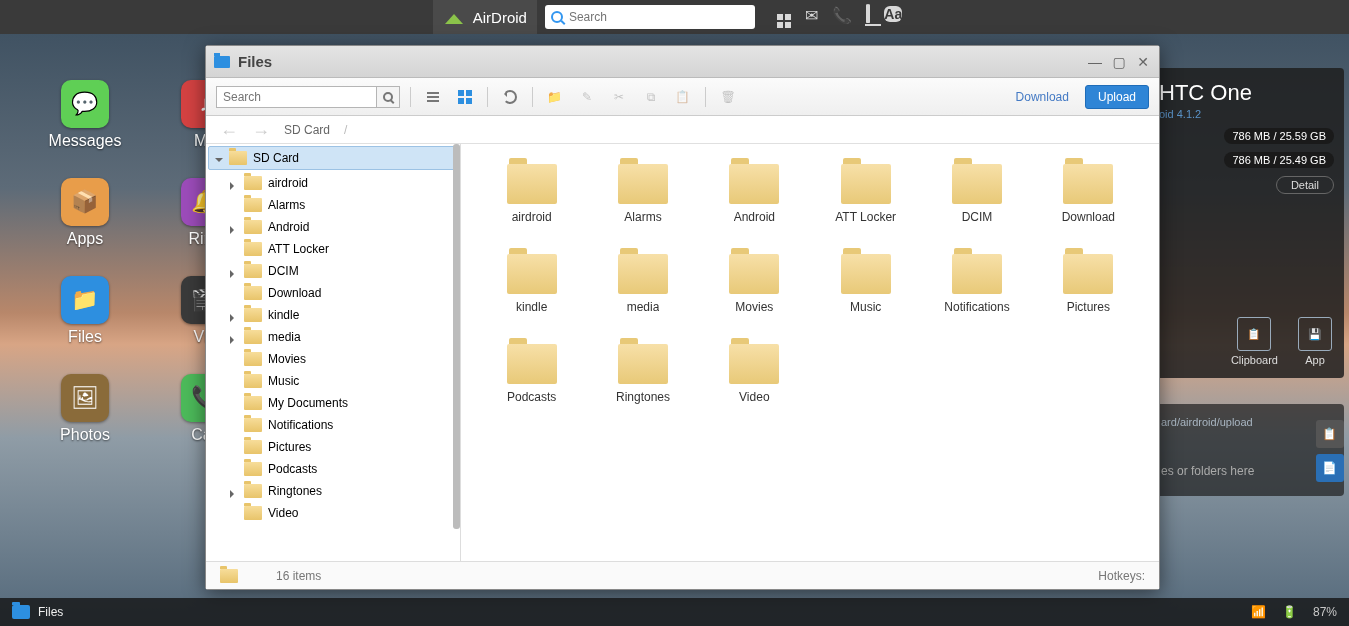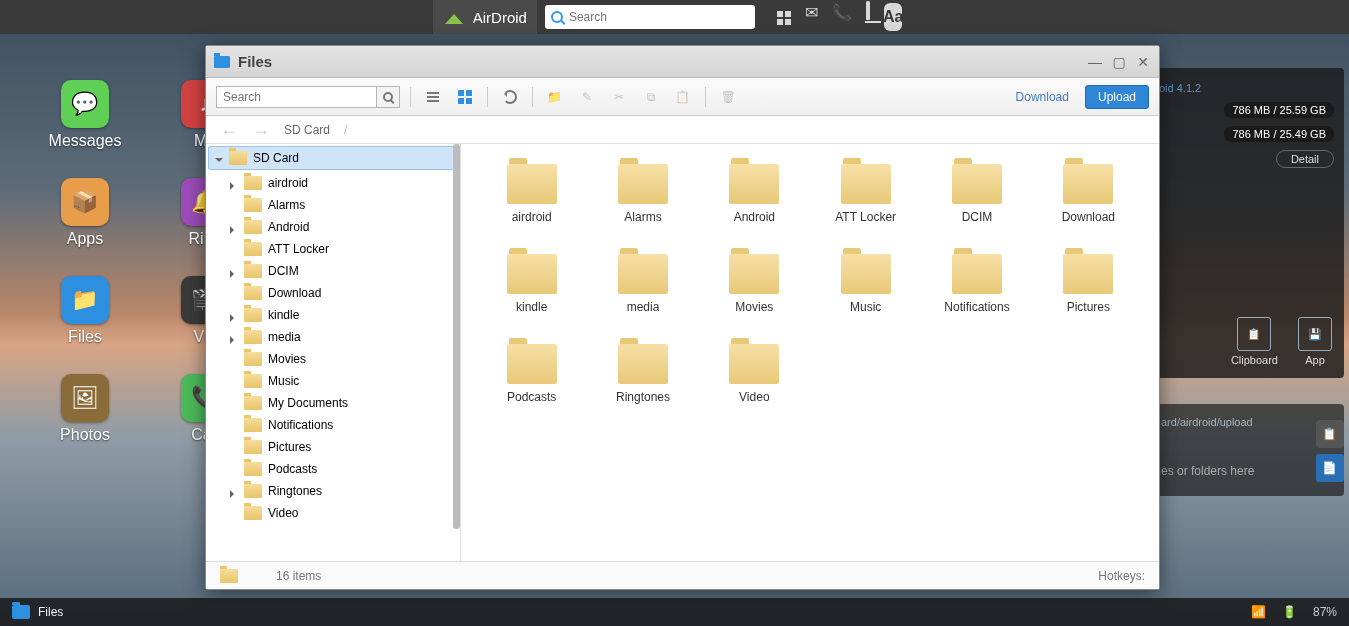--- a/index.html
+++ b/index.html
@@ -26,21 +26,21 @@
 .search-box { width: 210px; height: 24px; background: #fff; border-radius: 3px; display: flex; align-items: center; padding: 0 6px; }
 .search-box .mag { width:12px;height:12px;border:2px solid #3296f0;border-radius:50%;position:relative;}
 .search-box .mag::after{content:"";position:absolute;width:2px;height:5px;background:#3296f0;transform:rotate(-45deg);right:-3px;bottom:-4px;}
 .search-box input { border:none; outline:none; flex:1; font-size:12px; padding:0 6px; color:#888; }
 .top-icons { display:flex; gap:14px; padding:0 14px; }
 .top-icons .ti { color:#d8d8d8; font-size:16px; cursor:pointer; }
 .grid-ico{display:inline-grid;grid-template-columns:1fr 1fr;gap:2px;width:14px;height:14px;}
 .grid-ico span{background:#d8d8d8;}
 .bell-ico{width:14px;height:14px;border:2px solid #d8d8d8;border-radius:6px 6px 2px 2px;border-bottom:none;position:relative;}
 .bell-ico::after{content:"";position:absolute;bottom:-3px;left:-3px;width:16px;height:2px;background:#d8d8d8;}
-.aa-ico{background:#d8d8d8;color:#3a3a3a;font-size:16px;font-weight:bold;width:18px;height:28px;display:flex;align-items:center;justify-content:center;border-radius:6px;}
+.aa-ico{background:#d8d8d8;color:#3a3a3a;font-size:14px;font-weight:bold;width:18px;height:16px;display:flex;align-items:center;justify-content:center;border-radius:6px;}
 
 
 .desk-col { position:absolute; left:55px; top:80px; display:flex; flex-direction:column; gap:28px; }
 .desk-col2 { position:absolute; left:175px; top:80px; display:flex; flex-direction:column; gap:28px; }
 .desk-item { display:flex; flex-direction:column; align-items:center; gap:4px; width:60px; }
 .desk-ico { width:48px;height:48px;border-radius:10px;display:flex;align-items:center;justify-content:center;font-size:22px;color:#fff; box-shadow:0 1px 3px rgba(0,0,0,0.4);}
 .desk-label{color:#fff;font-size:16px;text-shadow:0 1px 2px rgba(0,0,0,0.6);}
 
 
 .device-panel{position:absolute;right:5px;top:68px;width:195px;height:310px;background:rgba(30,30,30,0.85);border-radius:4px;padding:12px 10px;color:#ddd;}
@@ -181,20 +181,21 @@
       <div class="desk-ico" style="background:#3a3a3a">🎬</div>
       <span class="desk-label">Vid</span>
     </div>
     <div class="desk-item">
       <div class="desk-ico" style="background:#4cba5a">📞</div>
       <span class="desk-label">Call</span>
     </div>
   </div>
 
 <div class="device-panel">
+  <div class="device-name">HTC One</div>
   <div class="android-ver">oid 4.1.2</div>
   <span class="storage-badge">786 MB / 25.59 GB</span>
   <span class="storage-badge">786 MB / 25.49 GB</span>
   <span class="detail-btn">Detail</span>
   <div class="device-actions" id="devactions">
       <div class="da">
         <div class="da-ico">📋</div>
         <span>Clipboard</span>
       </div>
       <div class="da">

